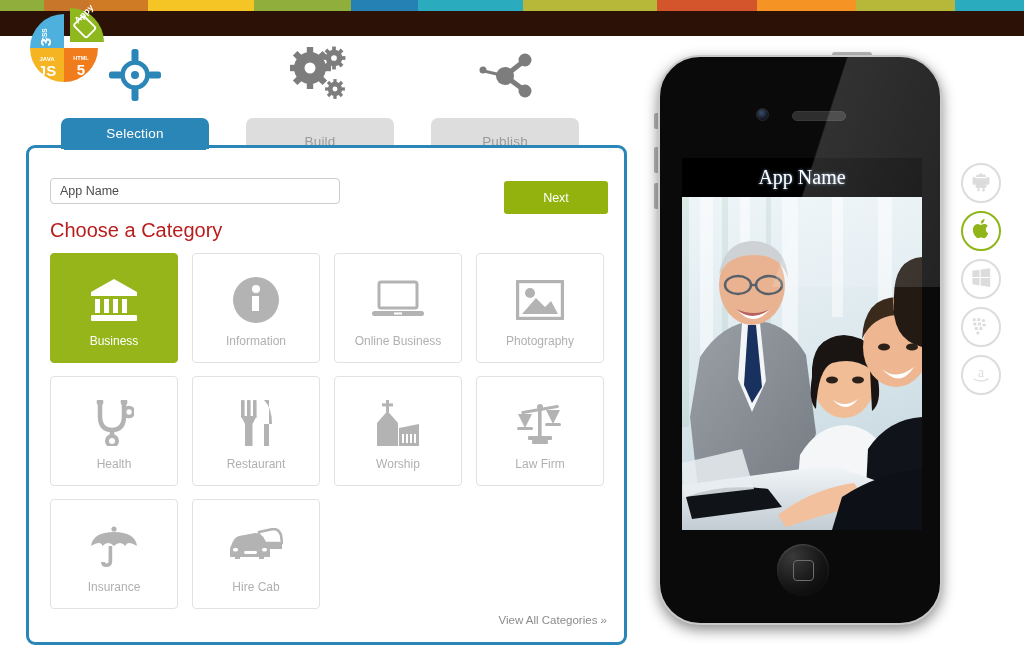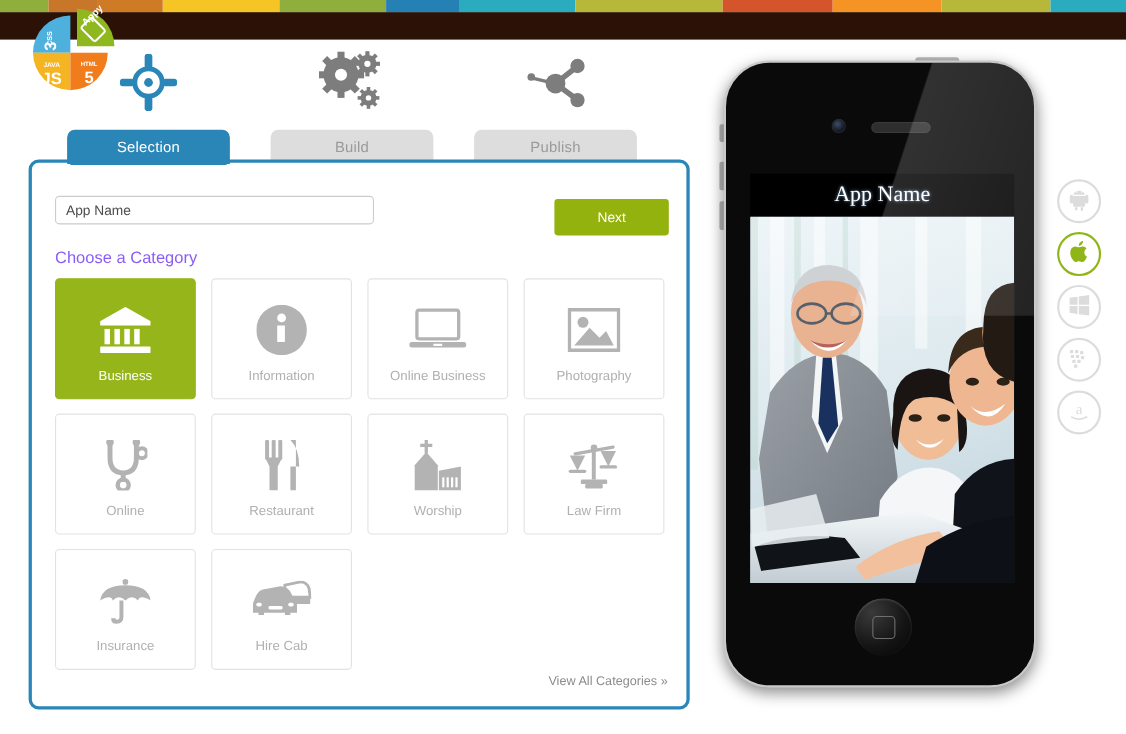--- a/index.html
+++ b/index.html
@@ -21,21 +21,21 @@
   .stepicon svg{display:block;}
   
   .tab{
     position:absolute;top:118px;width:148px;height:31px;
     border-radius:7px 7px 0 0;
     display:flex;align-items:center;justify-content:center;
     font-size:13.5px;letter-spacing:.2px;
     box-sizing:border-box;
   }
   .tab.active{background:#2b86b8;color:#ffffff;z-index:22;}
-  .tab.inactive{background:#dddddd;color:#9a9a9a;z-index:18;}
+  .tab.inactive{background:#dddddd;color:#9a9a9a;z-index:18;align-items:flex-end;}
   
   #panel{
     position:absolute;left:26px;top:145px;width:601px;height:500px;
     border:3px solid #2b86b8;border-radius:9px;background:#fff;
     box-sizing:border-box;z-index:20;
   }
   
   #tabpatch{position:absolute;left:64px;top:143px;width:142px;height:7px;background:#2b86b8;z-index:23;}
 
   #appname{
@@ -45,22 +45,22 @@
     font-size:12.5px;color:#4c4c4c;
     padding:0 9px;box-sizing:border-box;outline:none;background:#fff;
   }
   #appname::placeholder{color:#4c4c4c;opacity:1;}
   #nextbtn{
     position:absolute;left:475px;top:33px;width:104px;height:33px;
     background:#93b20d;color:#fff;border:none;border-radius:3px;
     font-family:"Liberation Sans", sans-serif;font-size:12.5px;cursor:pointer;
   }
   #choose{
-    position:absolute;left:21px;top:78px;
-    font-size:15px;color:#8b5cf6;font-weight:400;
+    position:absolute;left:21px;top:71px;
+    font-size:20px;color:#b91c1c;font-weight:400;
   }
   #grid{
     position:absolute;left:21px;top:105px;width:558px;
     display:grid;grid-template-columns:repeat(4,128px);
     column-gap:14px;row-gap:13px;
   }
   .cat{
     width:128px;height:110px;border:1px solid #e2e2e2;border-radius:4px;
     background:#fff;position:relative;cursor:pointer;box-sizing:border-box;
   }
@@ -288,21 +288,21 @@
         <div class="ic">
           <svg width="40" height="46" viewBox="0 0 40 46">
             <path d="M6 2 L6 16 Q6 30 18 30 Q30 30 30 16 L30 2" fill="none" stroke="#b3b3b3" stroke-width="4.5" stroke-linecap="round"></path>
             <circle cx="6" cy="2" r="3.4"></circle>
             <circle cx="30" cy="2" r="3.4"></circle>
             <path d="M18 30 L18 38" fill="none" stroke="#b3b3b3" stroke-width="4.5"></path>
             <circle cx="18" cy="41" r="5" fill="none" stroke="#b3b3b3" stroke-width="4"></circle>
             <circle cx="35" cy="12" r="4.5" fill="none" stroke="#b3b3b3" stroke-width="3.6"></circle>
           </svg>
         </div>
-        <div class="lbl">Online</div>
+        <div class="lbl">Health</div>
       </div>
       <div class="cat">
         <div class="ic">
           <svg width="34" height="46" viewBox="0 0 34 46">
             <rect x="2" y="0" width="3.6" height="18" rx="1"></rect>
             <rect x="8" y="0" width="3.6" height="18" rx="1"></rect>
             <rect x="14" y="0" width="3.6" height="18" rx="1"></rect>
             <path d="M2 16 L17.6 16 L13.5 24 L13.5 46 L6 46 L6 24 Z"></path>
             <path d="M25 0 Q33 8 33 24 L25 24 L25 46 L30 46 L30 0Z"></path>
           </svg>

